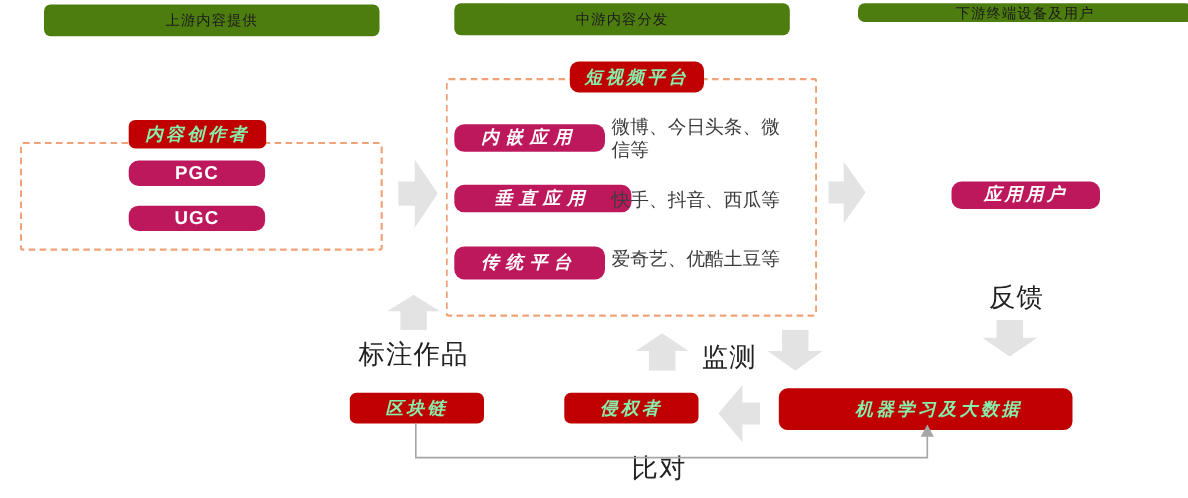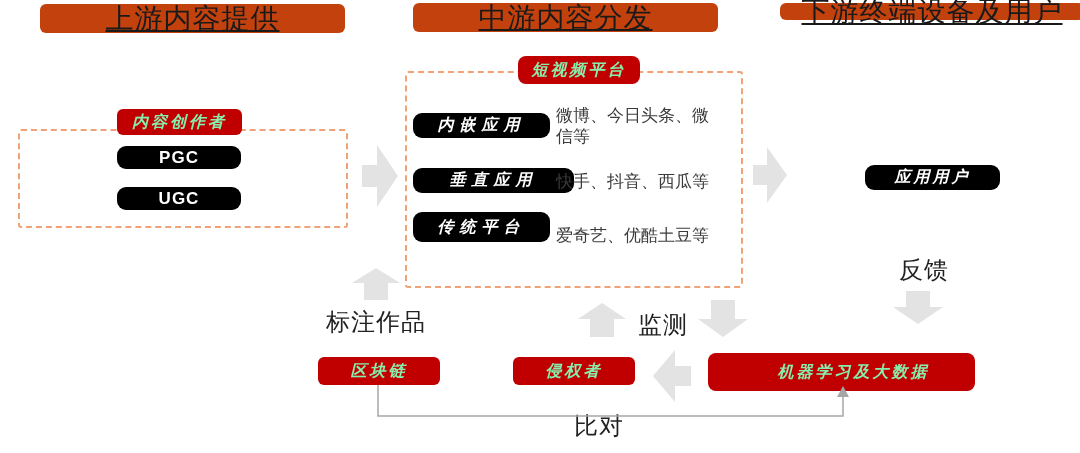--- a/index.html
+++ b/index.html
@@ -8,50 +8,49 @@
   .canvas {
     position: relative;
     width: 1080px;
     height: 453px;
     background: #ffffff;
     overflow: hidden;
   }
   .abs { position: absolute; }
 
   .header {
-    background: #c2410c;
+    background: #4d7c0f;
     border-radius: 6px;
     color: #1a1a1a;
-    font-size: 28px;
+    font-size: 13px;
     display: flex;
     align-items: center;
     justify-content: center;
     letter-spacing: 1px;
-    text-decoration: underline;
   }
 
   .dashed-box {
     border: 2px dashed #f0a276;
     border-radius: 3px;
     background: transparent;
   }
 
   .pill {
     display: flex;
     align-items: center;
     justify-content: center;
     border-radius: 6px;
     font-size: 16px;
   }
   .red-pill {
     background: #c00000;
     color: #86efac;
   }
   .gold-pill {
-    background: #000000;
+    background: #be185d;
     color: #ffffff;
     border-radius: 9px;
   }
   .kai {
     font-family: "Liberation Serif", "DejaVu Serif", serif;
     font-style: italic;
     font-weight: bold;
     letter-spacing: 3px;
   }
   .kai-wide { letter-spacing: 6px; }
@@ -96,21 +95,21 @@
 
   <div class="abs dashed-box" style="left:405px; top:71px; width:338px; height:217px;"></div>
   <div class="abs pill red-pill kai black-text" style="left:518px; top:56px; width:122px; height:28px; border-radius:8px;">短视频平台</div>
 
   <div class="abs pill gold-pill kai kai-wide" style="left:413px; top:113px; width:137px; height:25px;">内嵌应用</div>
   <div class="abs desc" style="left:556px; top:105px; width:162px;">微博、今日头条、微信等</div>
 
   <div class="abs pill gold-pill kai kai-wide" style="left:413px; top:168px; width:161px; height:25px;">垂直应用</div>
   <div class="abs desc nowrap" style="left:556px; top:171px;">快手、抖音、西瓜等</div>
 
-  <div class="abs pill gold-pill kai kai-wide" style="left:413px; top:212px; width:137px; height:30px;">传统平台</div>
+  <div class="abs pill gold-pill kai kai-wide" style="left:413px; top:224px; width:137px; height:30px;">传统平台</div>
   <div class="abs pill gold-pill kai" style="left:865px; top:165px; width:135px; height:25px;">应用用户</div>
 
   <div class="abs desc nowrap" style="left:556px; top:225px;">爱奇艺、优酷土豆等</div>
 
   <svg class="abs" style="left:362px; top:145px;" width="36" height="62" viewBox="0 0 36 62">
     <polygon class="arrow-fill" points="0,20 15,20 15,0 36,31 15,62 15,42 0,42"></polygon>
   </svg>
   <svg class="abs" style="left:753px; top:147px;" width="34" height="56" viewBox="0 0 34 56">
     <polygon class="arrow-fill" points="0,18 14,18 14,0 34,28 14,56 14,38 0,38"></polygon>
   </svg>

